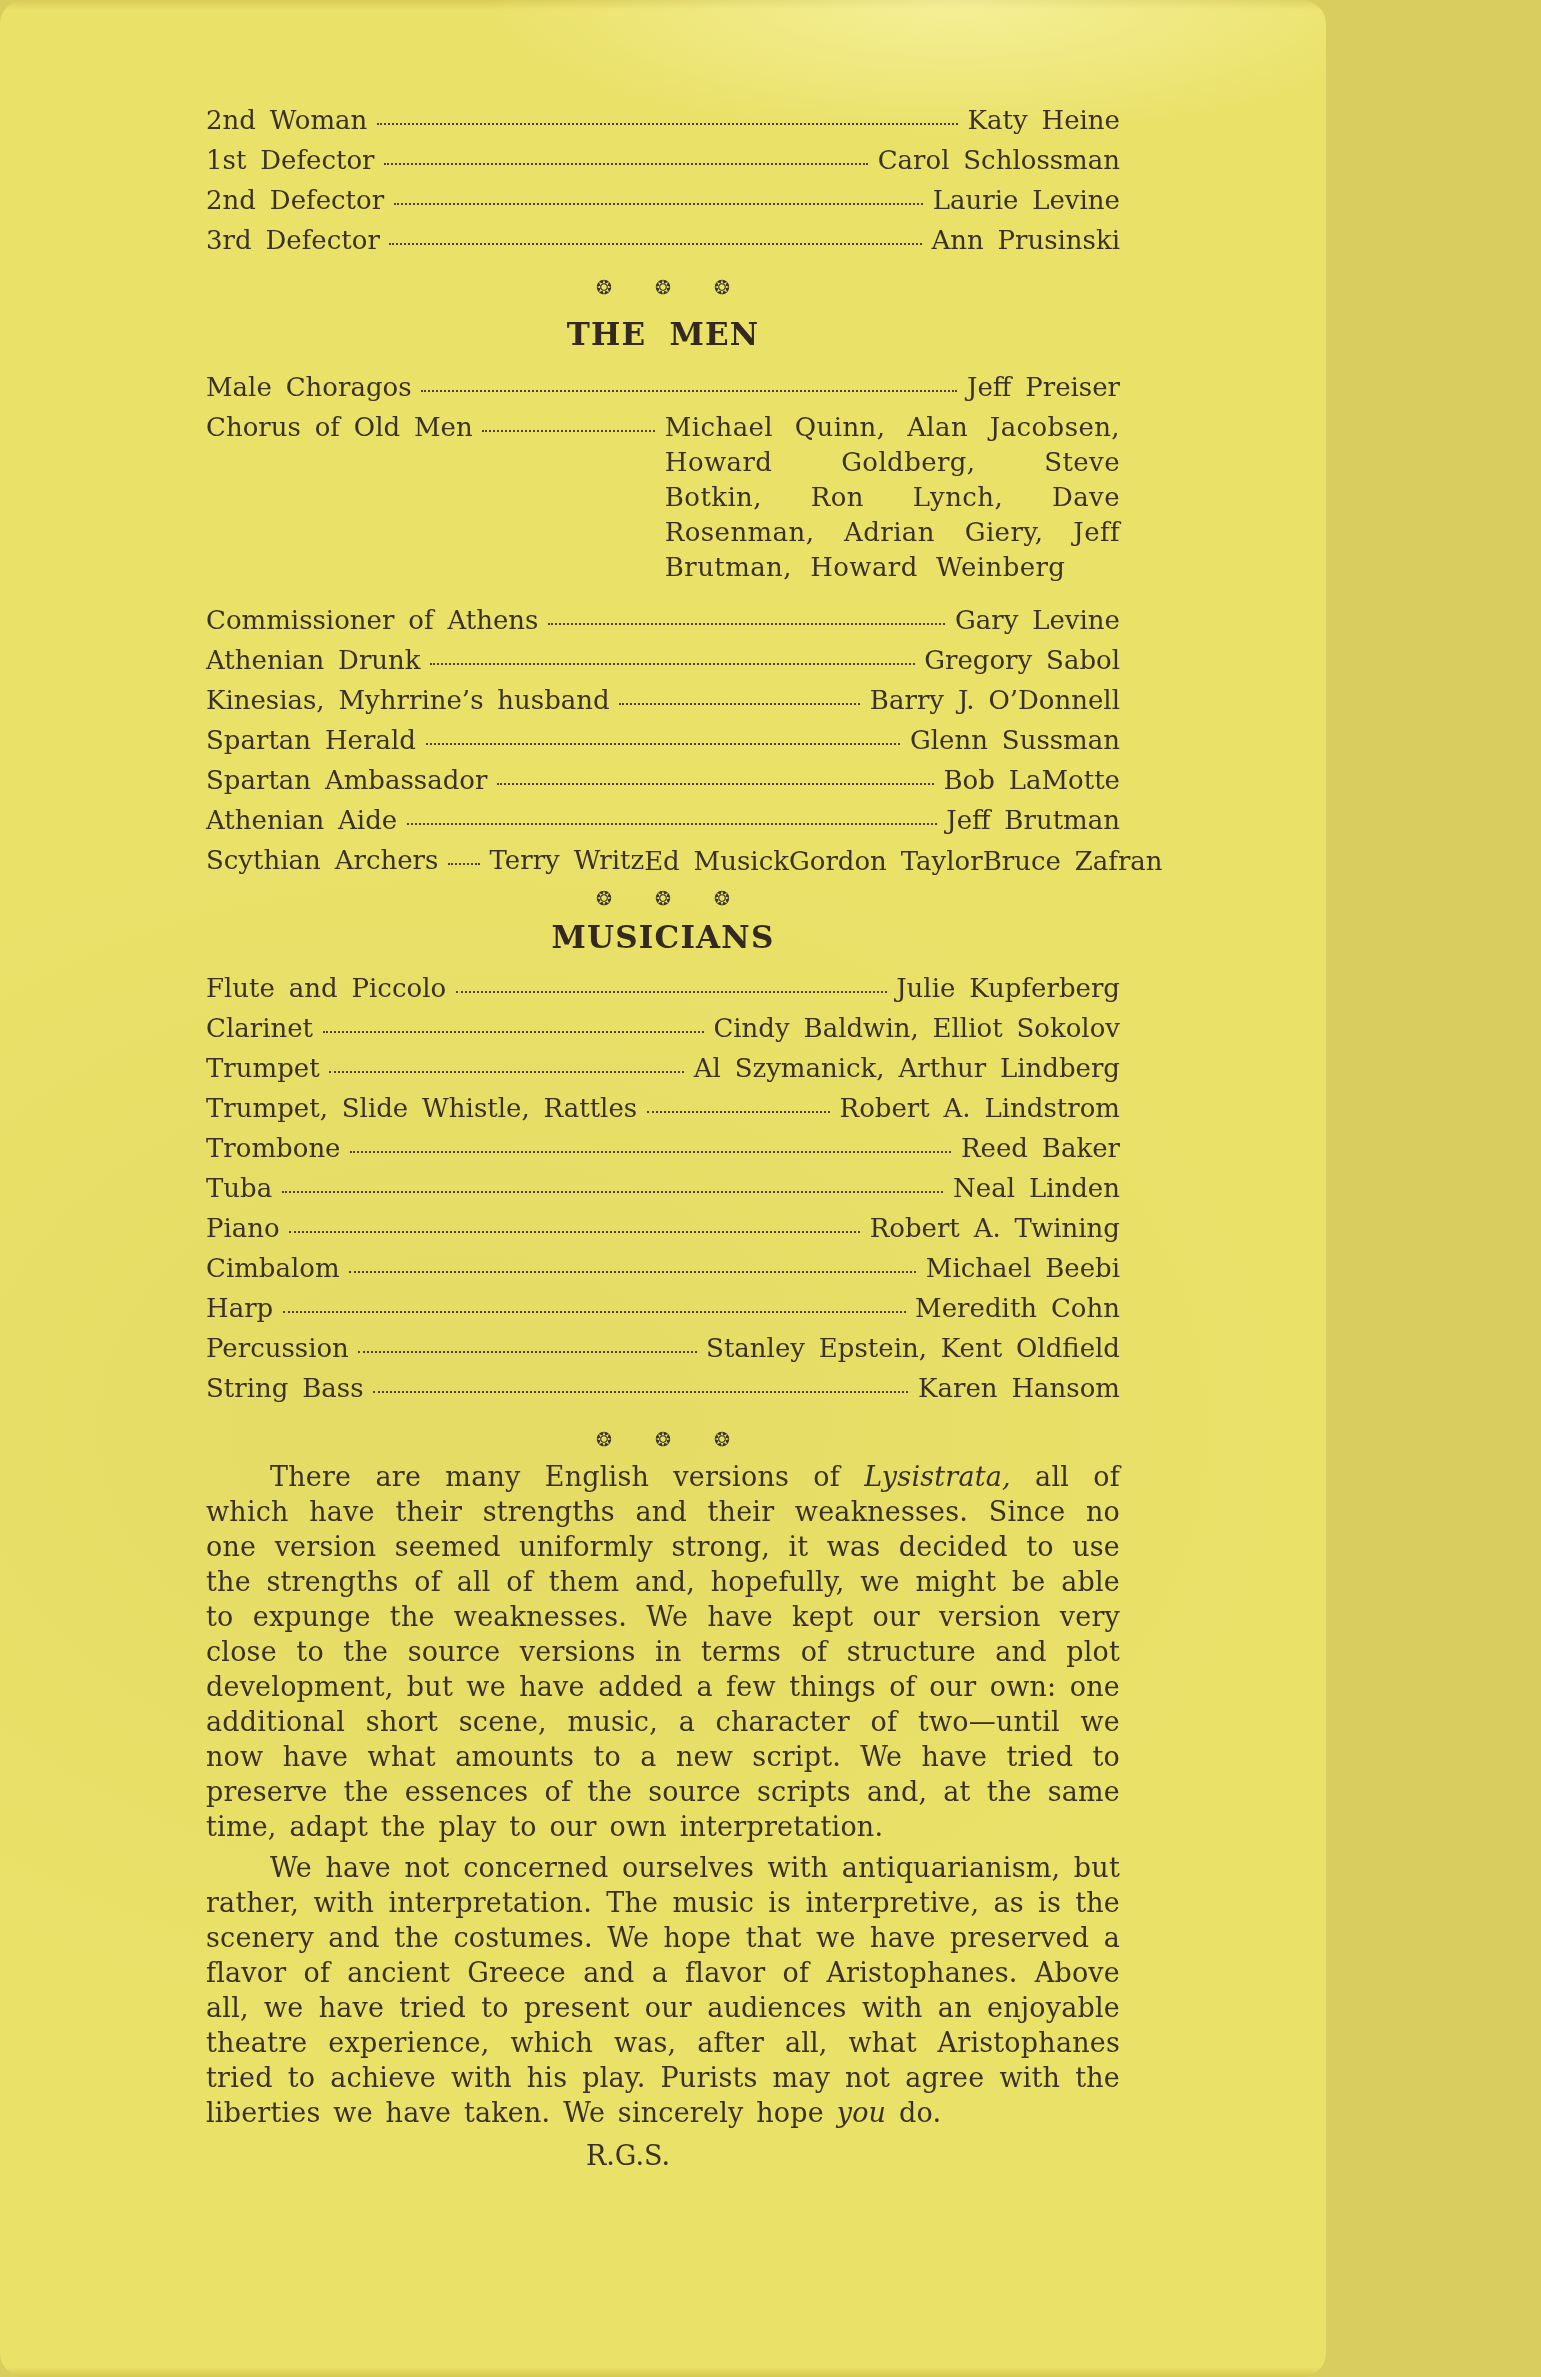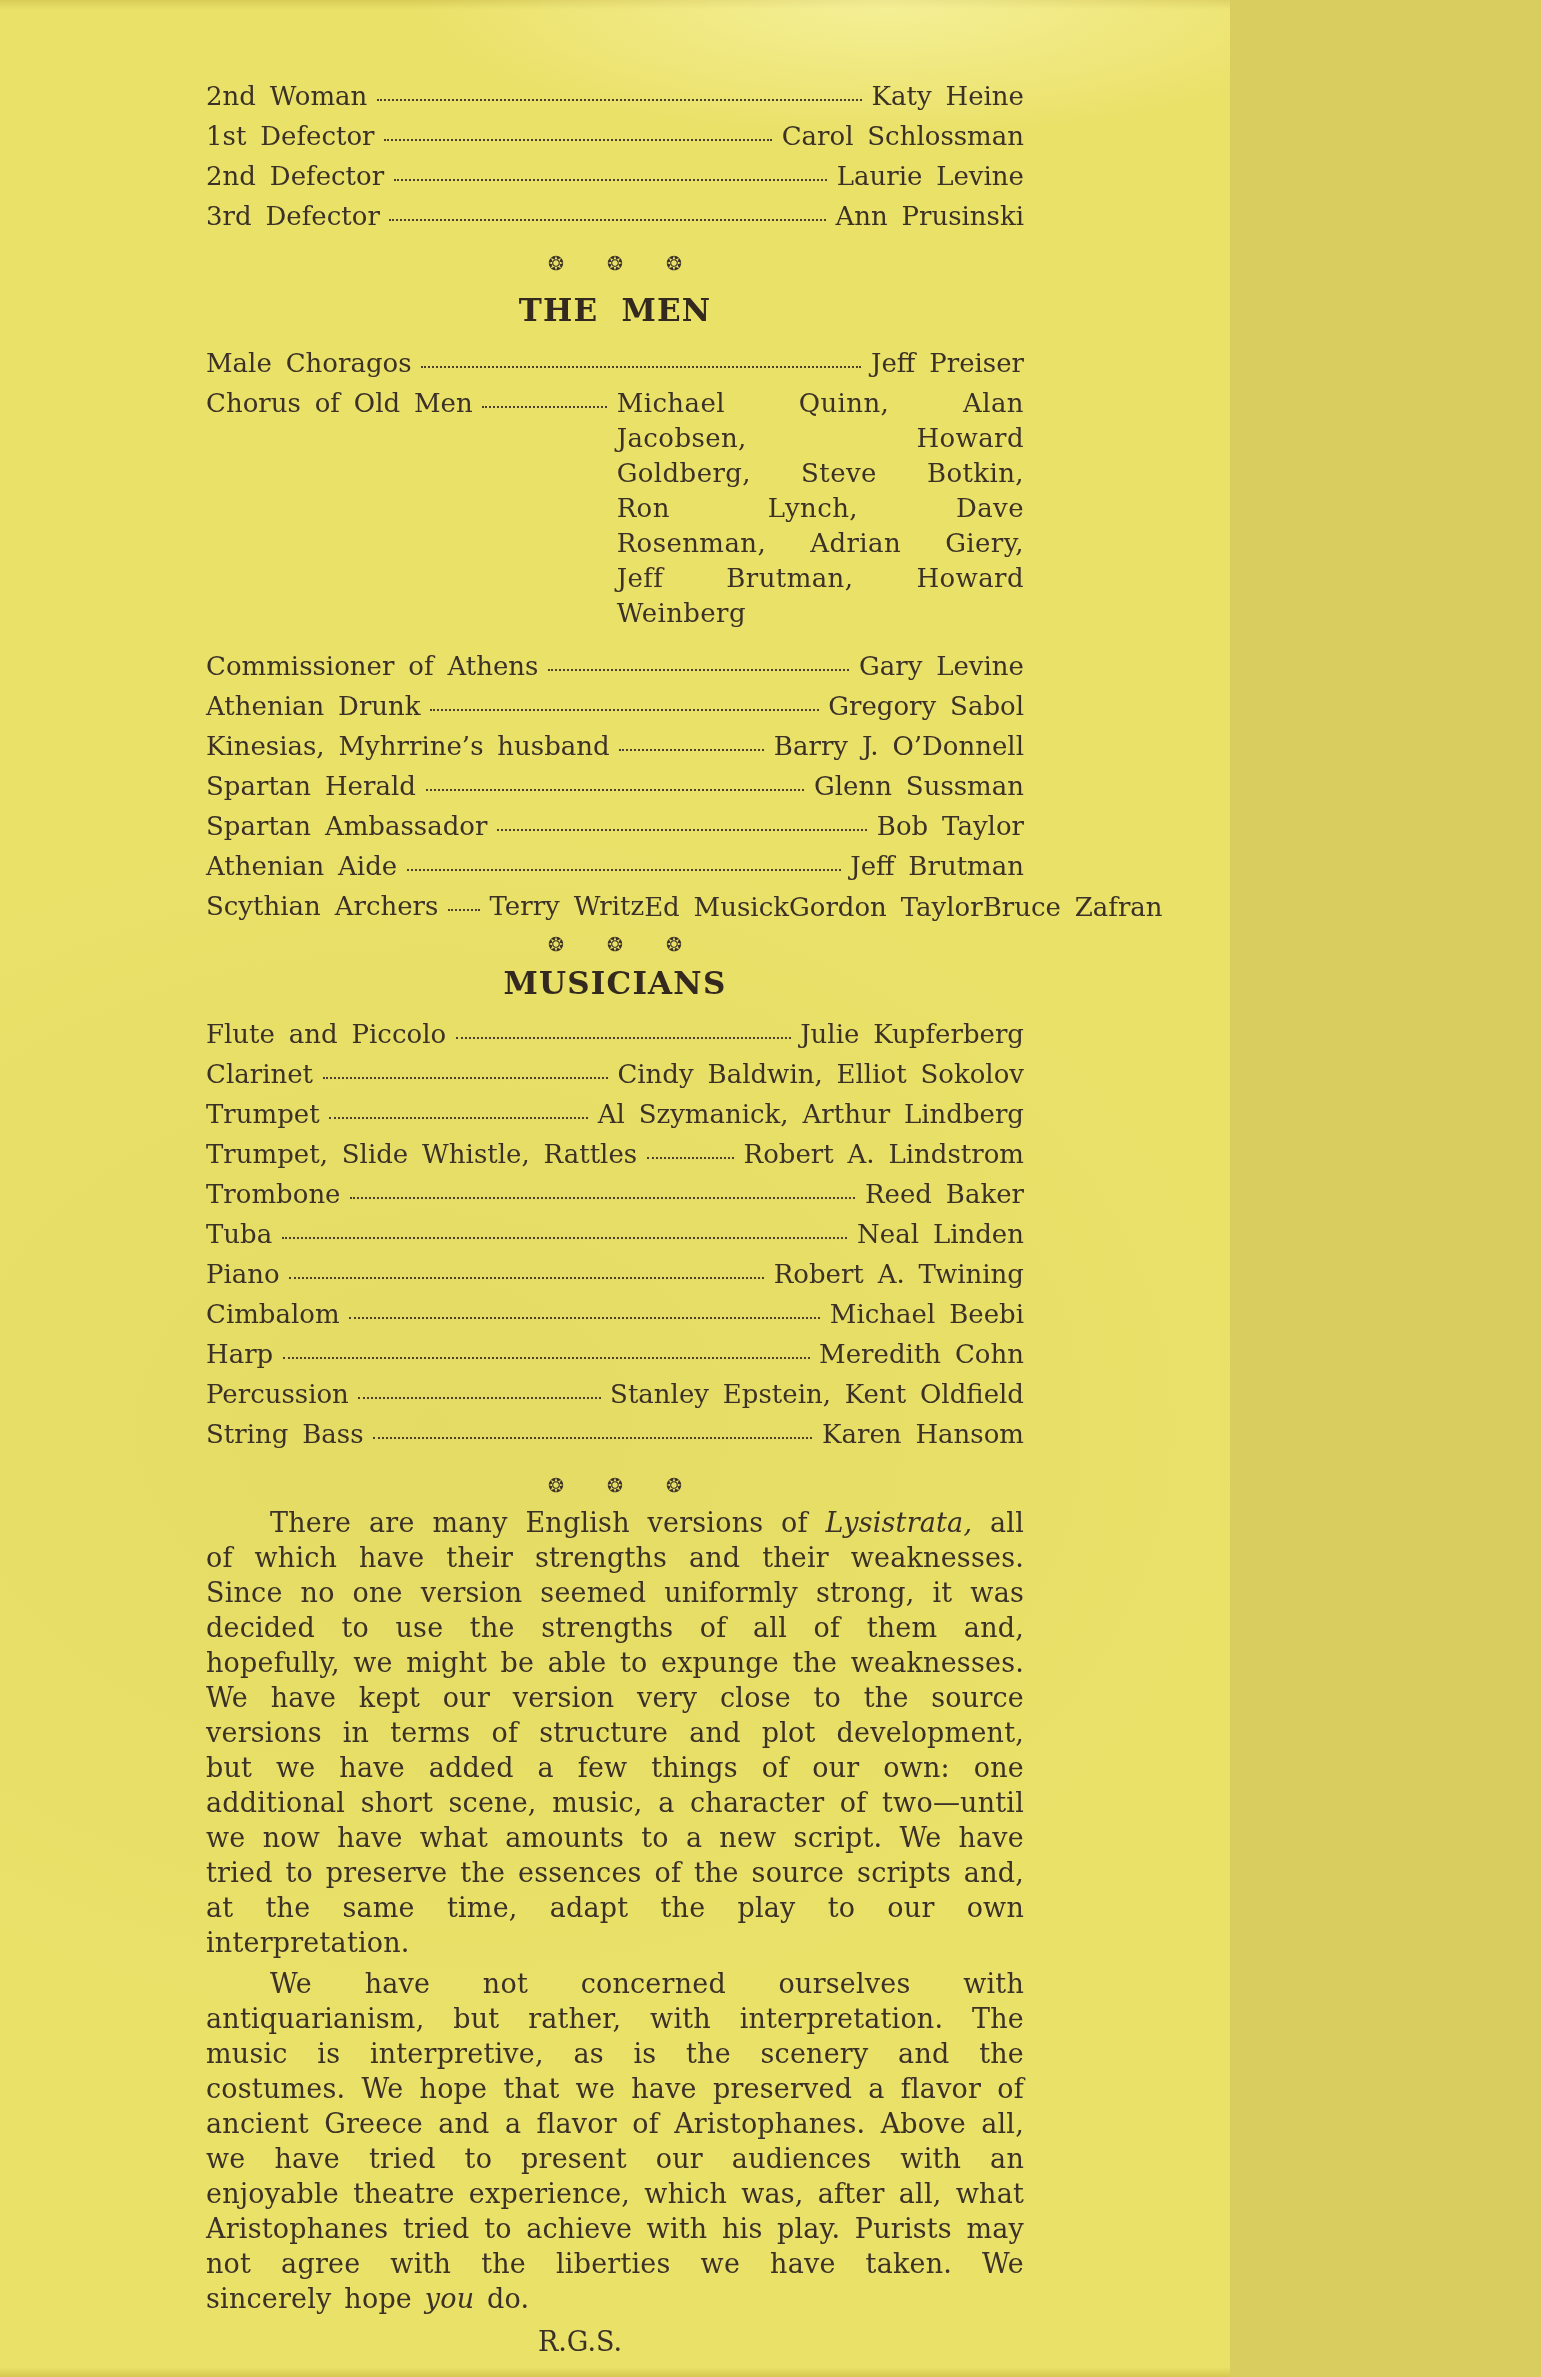--- a/index.html
+++ b/index.html
@@ -1,27 +1,28 @@
 <!DOCTYPE html>
 <html style="font-size:12.8px"><head>
 <meta charset="utf-8">
 <style>
   html,body{margin:0;padding:0;background:#d8cd5e;}
   .page{
     position:relative;
-    width:1230px;height:2377px;
+    width:1326px;height:2377px;
     box-sizing:border-box;
-    padding:76px 206px 0 206px;
+    padding:100px 206px 0 206px;
     font-family:"DejaVu Serif","Liberation Serif",serif;
     color:#3b3127;
     overflow:hidden;
     background:
       radial-gradient(ellipse 720px 208px at 72% 0%, rgba(255,252,190,0.55), rgba(255,252,190,0) 65%),
       radial-gradient(ellipse 1200px 880px at 35% 60%, rgba(120,110,20,0.05), rgba(120,110,20,0) 70%),
       linear-gradient(180deg,#d9cc57 0px,#eae169 9.6px,#eae169 2367px,#d5c851 2377px);
+    border-radius: 24px;
   }
   
   .row{
     display:flex;align-items:baseline;
     font-size:26px;line-height:40px;
     word-spacing:5.6px;white-space:nowrap;
   }
   .role{white-space:nowrap;}
   .name{white-space:nowrap;text-align:center;}
   .leader{
@@ -139,21 +140,21 @@
       <span class="name">Barry J. O’Donnell</span>
     </div>
     <div class="row">
       <span class="role">Spartan Herald</span>
       <span class="leader"></span>
       <span class="name">Glenn Sussman</span>
     </div>
     <div class="row">
       <span class="role">Spartan Ambassador</span>
       <span class="leader"></span>
-      <span class="name">Bob Taylor</span>
+      <span class="name">Bob LaMotte</span>
     </div>
     <div class="row">
       <span class="role">Athenian Aide</span>
       <span class="leader"></span>
       <span class="name">Jeff Brutman</span>
     </div>
     <div class="row">
       <span class="role">Scythian Archers</span>
       <span class="leader"></span>
       <span class="name-stack">

